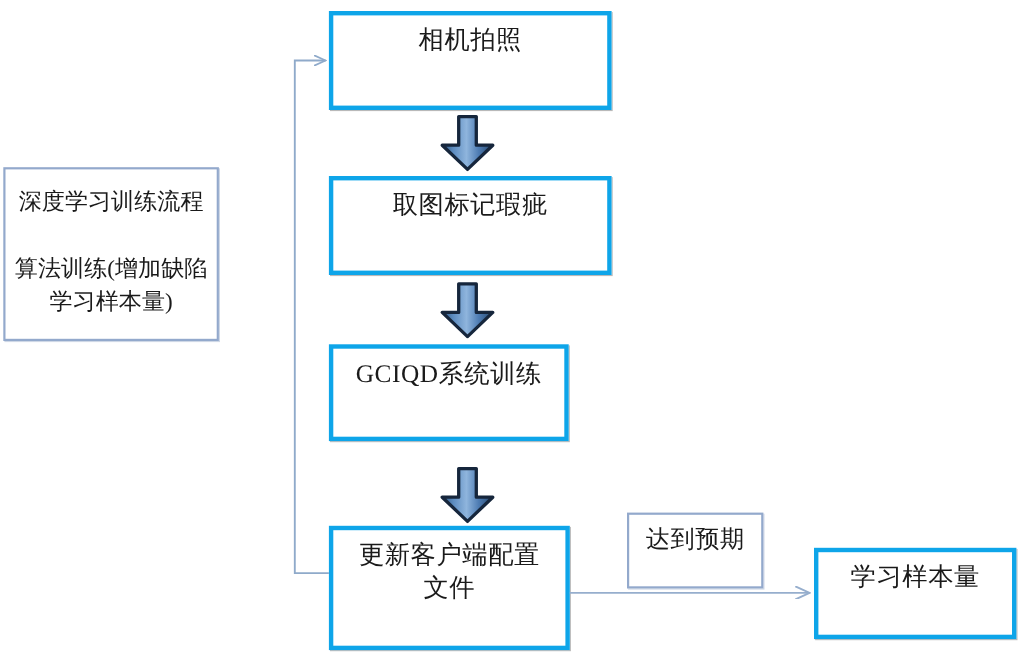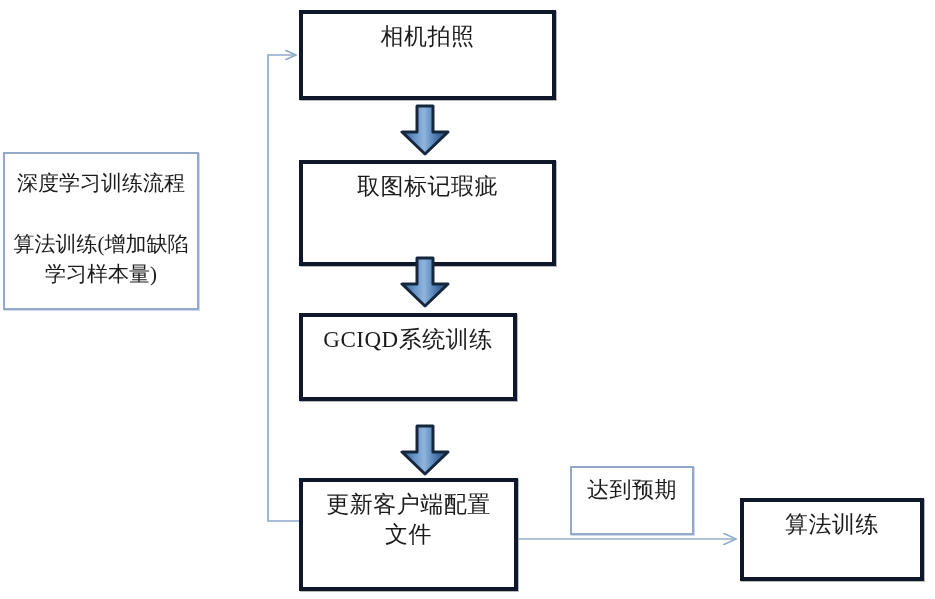--- a/index.html
+++ b/index.html
@@ -18,21 +18,21 @@
     overflow: hidden;
   }
   .node {
     position: absolute;
     box-sizing: border-box;
     background: #ffffff;
     display: block;
   }
   
   .node.heavy {
-    border: 4px solid #0f172a;
+    border: 4px solid #0ea5e9;
     box-shadow: 1px 1px 0 #b9b9b9;
   }
   
   .node.thin {
     border: 2px solid #93a9cc;
     box-shadow: 1px 1px 0 #cfd8e6;
   }
   .node .txt {
     position: absolute;
     left: 0;
@@ -92,21 +92,21 @@
           <stop offset="22%" stop-color="#5d8cc0"></stop>
           <stop offset="48%" stop-color="#8fb5dd"></stop>
           <stop offset="72%" stop-color="#4e7cb3"></stop>
           <stop offset="100%" stop-color="#27486e"></stop>
         </linearGradient>
       </defs>
       <path d="M19 2 L35 2 L35 28 L50 28 L27 50 L4 28 L19 28 Z" fill="url(#ga1)" stroke="#16263c" stroke-width="3" stroke-linejoin="round"></path>
     </svg>
   </div>
 
-  <div class="node heavy" id="step2" style="left:299px; top:160px; width:257px; height:106px;padding-left:35px;">
+  <div class="node heavy" id="step2" style="left:299px; top:160px; width:257px; height:90px;padding-left:35px;">
     <div class="txt">取图标记瑕疵</div>
   </div>
 
   <div class="blockarrow" style="left:398px; top:256px; width:54px; height:52px;">
     <svg width="54" height="52" viewBox="0 0 54 52" xmlns="http://www.w3.org/2000/svg">
       <defs>
         <linearGradient id="ga2" x1="0" y1="0" x2="1" y2="0">
           <stop offset="0%" stop-color="#2f5680"></stop>
           <stop offset="22%" stop-color="#5d8cc0"></stop>
           <stop offset="48%" stop-color="#8fb5dd"></stop>
@@ -140,21 +140,21 @@
   <div class="node heavy" id="step4" style="left:299px; top:478px; width:219px; height:113px;">
     <div class="txt">更新客户端配置
 文件</div>
   </div>
 
   <div class="node thin" id="condition" style="left:570px; top:466px; width:124px; height:69px;">
     <div class="txt labelbox-text">达到预期</div>
   </div>
 
   <div class="node heavy" id="end" style="left:740px; top:498px; width:184px; height:83px;">
-    <div class="txt labelbox-text">算法训练</div>
+    <div class="txt labelbox-text">学习样本量</div>
   </div>
 
   <svg class="connector" style="left:0; top:0;" width="935" height="599">
     <defs>
       <marker id="openArrow" markerWidth="12" markerHeight="10" refX="11" refY="5" orient="auto" markerUnits="userSpaceOnUse">
         <path d="M0,0 L11,5 L0,10" fill="none" stroke="#8faaca" stroke-width="1.6"></path>
       </marker>
       <marker id="openArrow2" markerWidth="14" markerHeight="12" refX="13" refY="6" orient="auto" markerUnits="userSpaceOnUse">
         <path d="M0,0 L13,6 L0,12" fill="none" stroke="#96aecd" stroke-width="1.7"></path>
       </marker>

